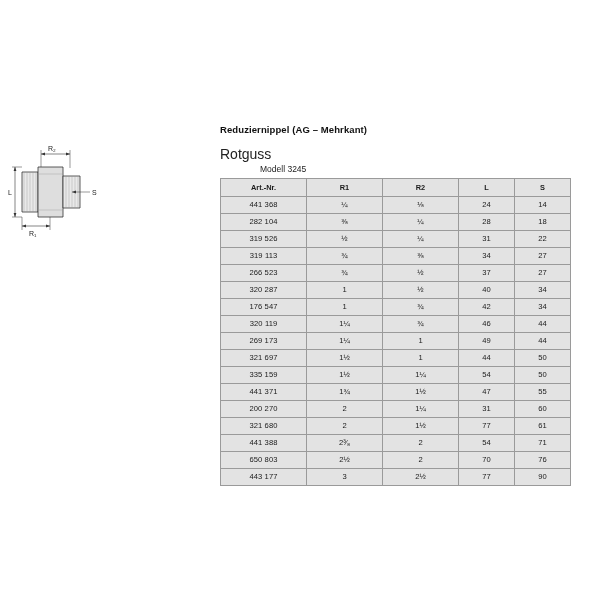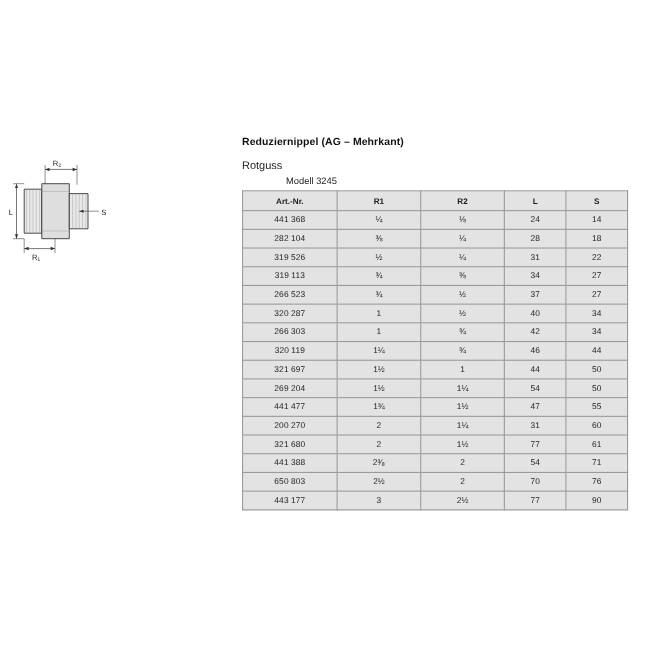--- a/index.html
+++ b/index.html
@@ -38,21 +38,21 @@
     width: 350px;
   }
   .title {
     font-size: 9.5px;
     font-weight: bold;
     letter-spacing: 0.1px;
     margin: 0 0 11px 0;
     color: #111;
   }
   .subtitle {
-    font-size: 10px;
+    font-size: 14px;
     margin: 0 0 2px 0;
     color: #222;
   }
   .model {
     font-size: 8.5px;
     margin: 0 0 4px 0;
     color: #222;
     padding-left: 40px;
   }
 
@@ -210,49 +210,56 @@
             <td>27</td>
           </tr>
           <tr>
             <td class="artnr">320 287</td>
             <td>1</td>
             <td>½</td>
             <td>40</td>
             <td>34</td>
           </tr>
           <tr>
-            <td class="artnr">266 303</td>
+            <td class="artnr">176 547</td>
             <td>1</td>
             <td>¾</td>
             <td>42</td>
             <td>34</td>
           </tr>
           <tr>
             <td class="artnr">320 119</td>
             <td>1¼</td>
             <td>¾</td>
             <td>46</td>
             <td>44</td>
           </tr>
           <tr>
+            <td class="artnr">269 173</td>
+            <td>1¼</td>
+            <td>1</td>
+            <td>49</td>
+            <td>44</td>
+          </tr>
+          <tr>
             <td class="artnr">321 697</td>
             <td>1½</td>
             <td>1</td>
             <td>44</td>
             <td>50</td>
           </tr>
           <tr>
-            <td class="artnr">269 204</td>
+            <td class="artnr">335 159</td>
             <td>1½</td>
             <td>1¼</td>
             <td>54</td>
             <td>50</td>
           </tr>
           <tr>
-            <td class="artnr">441 477</td>
+            <td class="artnr">441 371</td>
             <td>1¾</td>
             <td>1½</td>
             <td>47</td>
             <td>55</td>
           </tr>
           <tr>
             <td class="artnr">200 270</td>
             <td>2</td>
             <td>1¼</td>
             <td>31</td>

